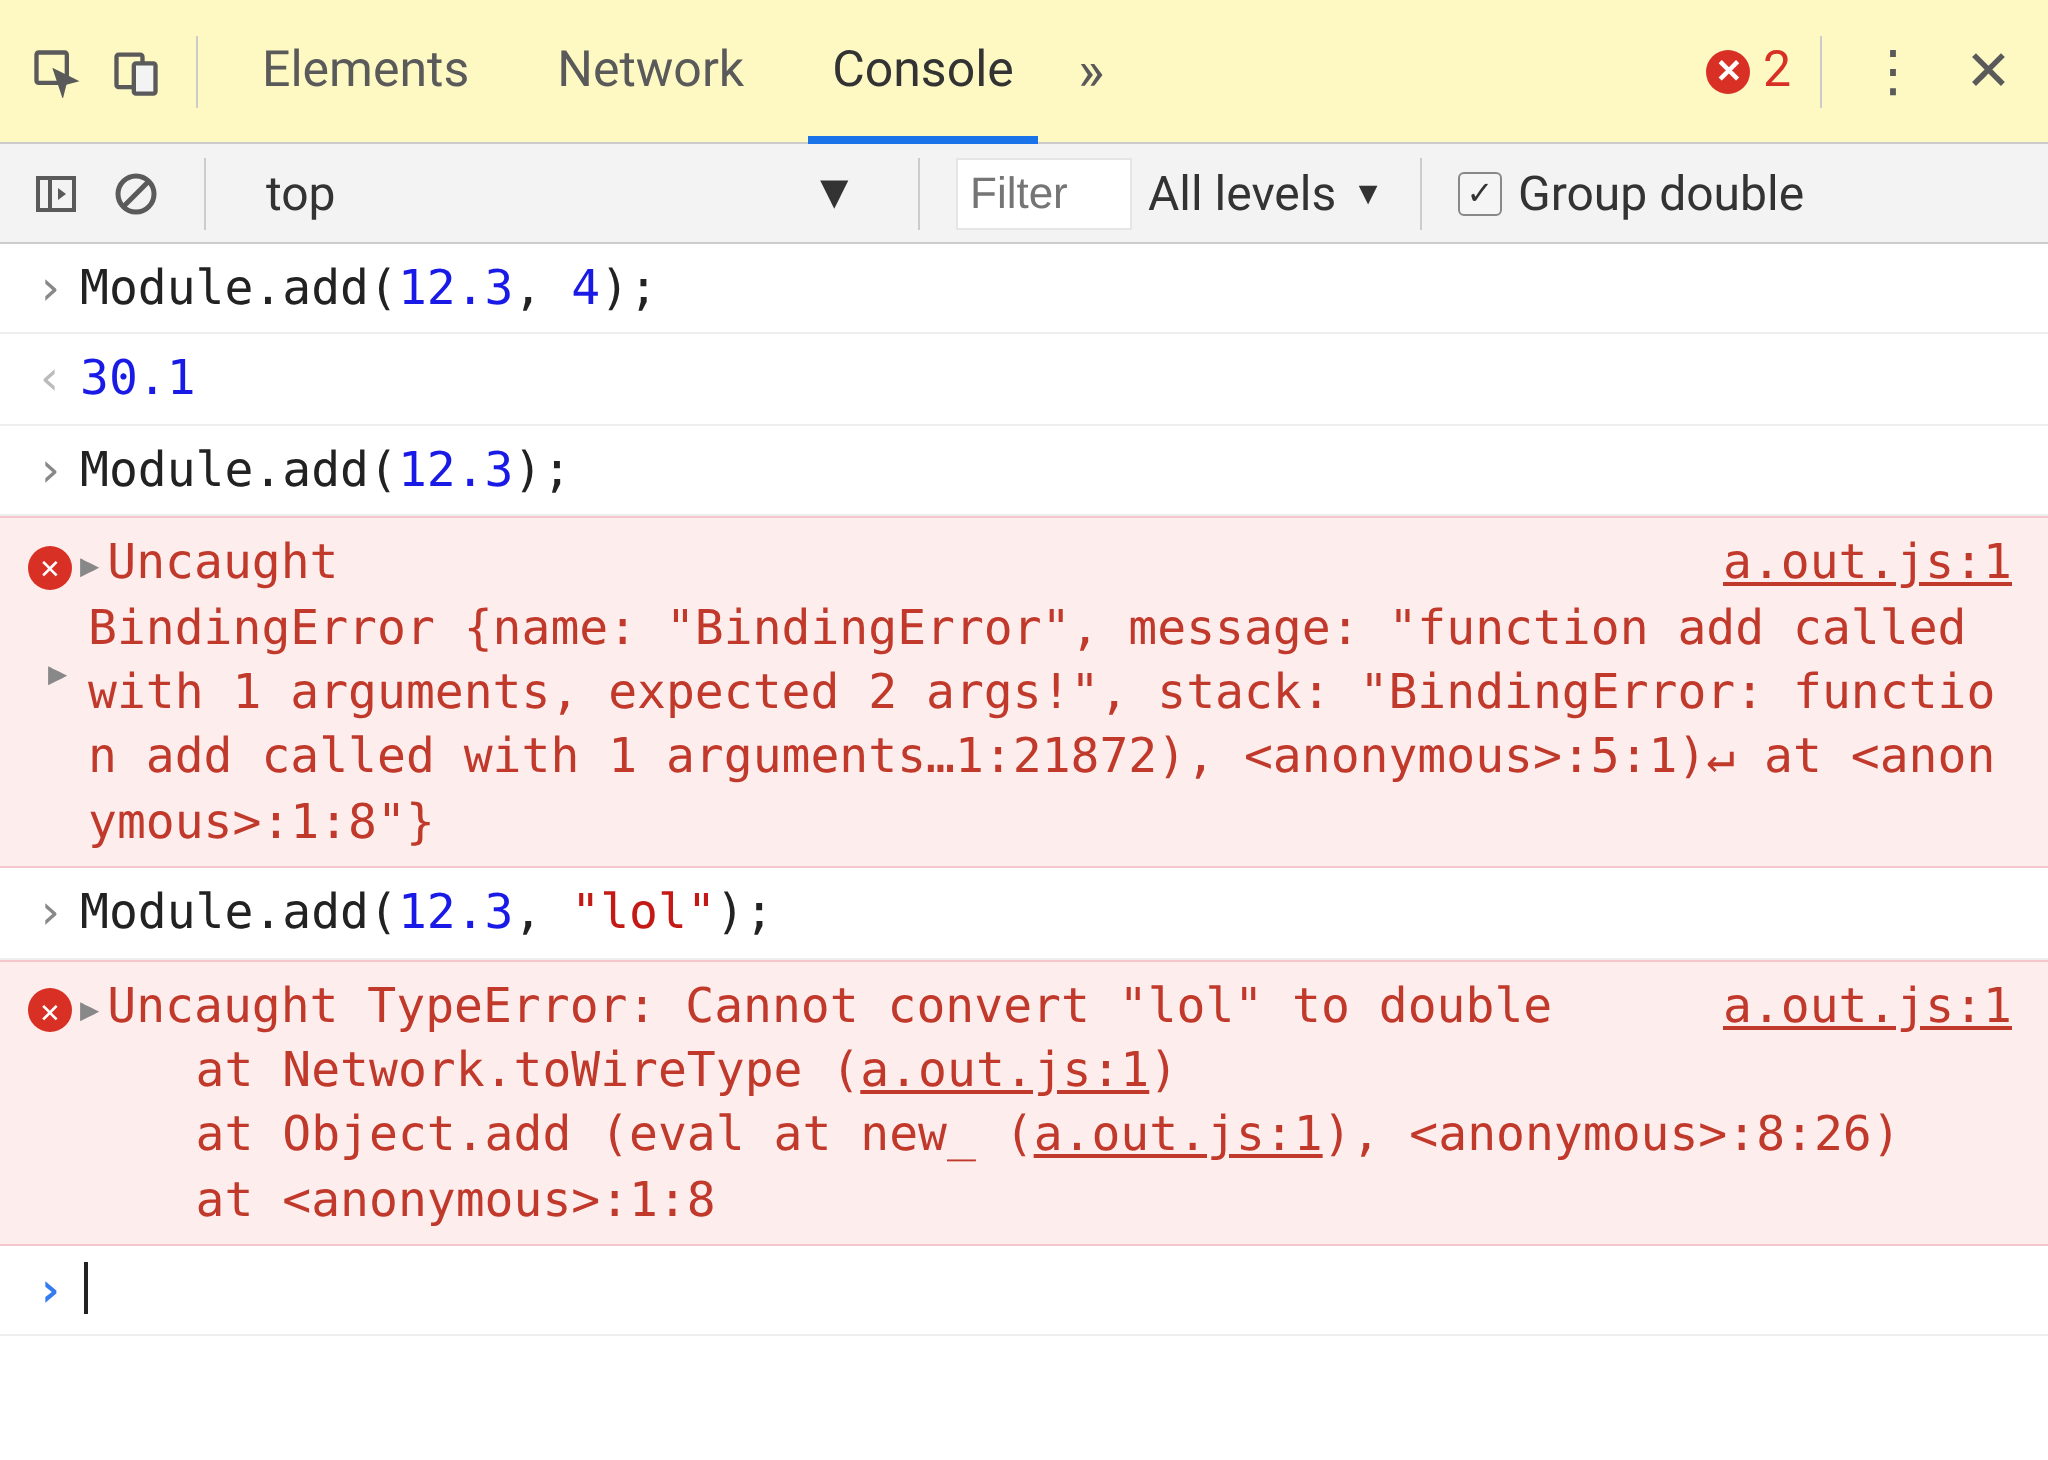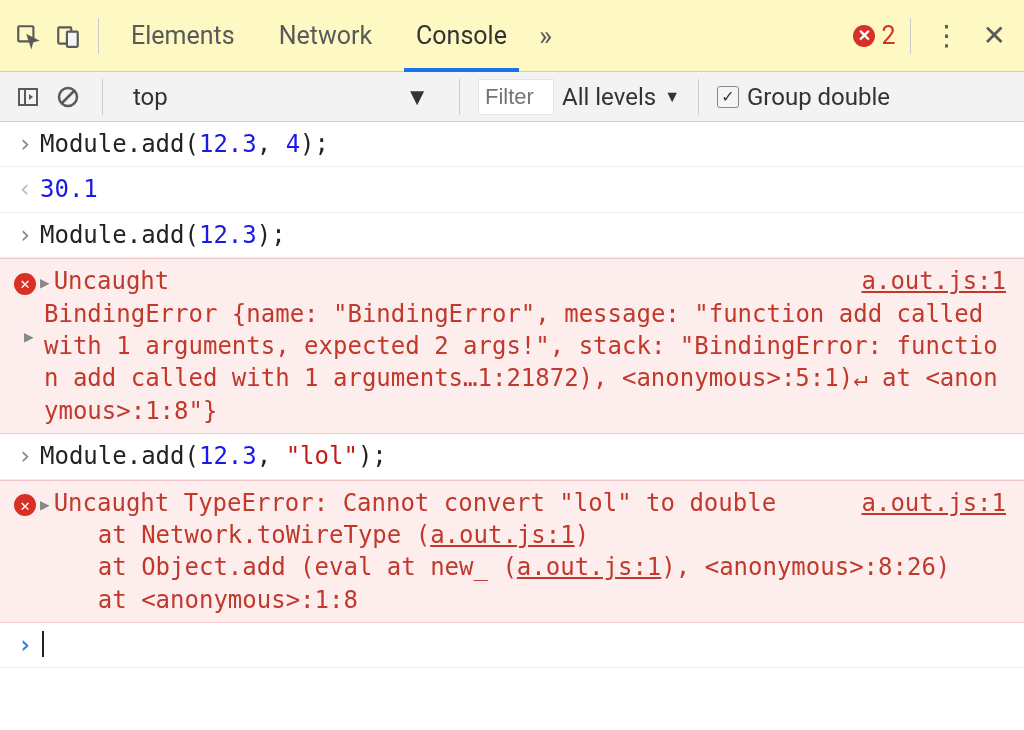--- a/index.html
+++ b/index.html
@@ -106,21 +106,21 @@
   align-items: center;
   width: 320px;
   padding: 0 12px;
   background: #f3f3f3;
   cursor: pointer;
   justify-content: space-between;
   font-size: 24px;
   gap: 24px;
 }
 .filter-input {
-  width: 76px;
+  width: 88px;
   padding: 4px 6px;
   font-size: 22px;
   color: #888;
   border: 1px solid #e5e5e5;
   background: #fff;
 }
 .levels {
   display: flex;
   align-items: center;
   gap: 8px;

